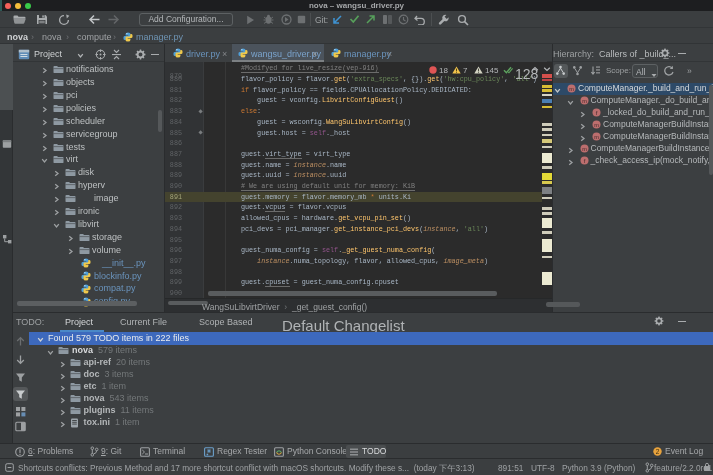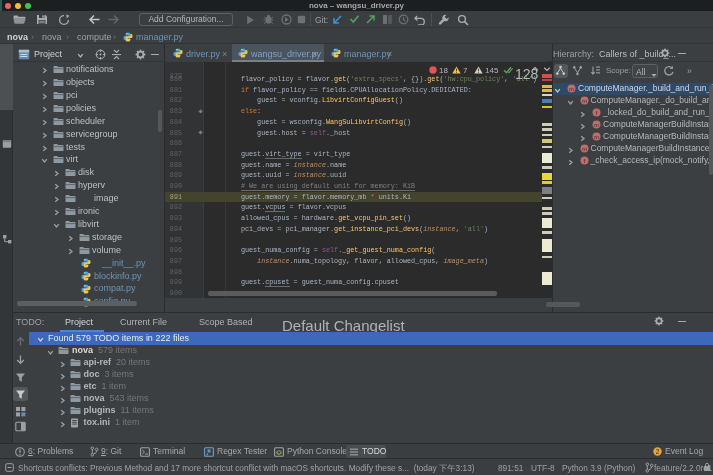--- a/index.html
+++ b/index.html
@@ -370,20 +370,21 @@
 <div class="abs" style="left:164px;top:44px;width:1px;height:268px;background:#2a2c2e;"></div>
 
 <div class="abs" style="left:165px;top:62px;width:388px;height:236px;background:#2b2b2b;overflow:hidden;"></div>
 <div class="abs" style="left:165px;top:62px;width:38px;height:236px;background:#313335;"></div>
 <div class="abs" style="left:203px;top:62px;width:1px;height:236px;background:#3a3c3e;"></div>
 <div class="abs" style="left:224.5px;top:62px;width:1px;height:236px;background:#383838;"></div>
 <div class="abs" style="left:165px;top:62px;width:388px;height:236px;overflow:hidden;">
 <div class="abs" style="left:-165px;top:-62px;">
 <div class="abs" style="left:0;top:0;width:713px;height:475px;">
 <div class="abs num" style="top:71px;color:#606366;">879</div>
+<div class="abs cl" style="top:63.2px;">&nbsp;&nbsp;&nbsp;&nbsp;&nbsp;&nbsp;&nbsp;&nbsp;<span style="color:#808080;border-bottom:1px solid rgba(150,150,150,.6);">#Modifyed&nbsp;for&nbsp;live_resize(vep-916)</span></div>
 <div class="abs num" style="top:73.9px;color:#606366;">880</div>
 <div class="abs cl" style="top:73.9px;">&nbsp;&nbsp;&nbsp;&nbsp;&nbsp;&nbsp;&nbsp;&nbsp;flavor_policy&nbsp;=&nbsp;flavor.<span style="color:#ffc66d;">get</span>(<span style="color:#6a8759;">'extra_specs'</span>,&nbsp;{}).<span style="color:#ffc66d;">get</span>(<span style="color:#6a8759;">'hw:cpu_policy'</span>,&nbsp;<span style="color:#6a8759;">'all'</span>)</div>
 <div class="abs num" style="top:84.6px;color:#606366;">881</div>
 <div class="abs cl" style="top:84.6px;">&nbsp;&nbsp;&nbsp;&nbsp;&nbsp;&nbsp;&nbsp;&nbsp;<span style="color:#cc7832;">if&nbsp;</span>flavor_policy&nbsp;==&nbsp;fields.CPUAllocationPolicy.DEDICATED:</div>
 <div class="abs num" style="top:95.3px;color:#606366;">882</div>
 <div class="abs cl" style="top:95.3px;">&nbsp;&nbsp;&nbsp;&nbsp;&nbsp;&nbsp;&nbsp;&nbsp;&nbsp;&nbsp;&nbsp;&nbsp;guest&nbsp;=&nbsp;vconfig.<span style="color:#ffc66d;">LibvirtConfigGuest</span>()</div>
 <div class="abs num" style="top:106.0px;color:#606366;">883</div>
 <div class="abs cl" style="top:106.0px;">&nbsp;&nbsp;&nbsp;&nbsp;&nbsp;&nbsp;&nbsp;&nbsp;<span style="color:#cc7832;">else</span>:</div>
 <div class="abs num" style="top:116.8px;color:#606366;">884</div>
 <div class="abs cl" style="top:116.8px;">&nbsp;&nbsp;&nbsp;&nbsp;&nbsp;&nbsp;&nbsp;&nbsp;&nbsp;&nbsp;&nbsp;&nbsp;guest&nbsp;=&nbsp;wsconfig.<span style="color:#ffc66d;">WangSuLibvirtConfig</span>()</div>
@@ -473,20 +474,24 @@
 <div class="abs" style="left:542px;top:206.8px;width:10.5px;height:2.8px;background:#cfccba;"></div>
 <div class="abs" style="left:542px;top:212.2px;width:10.5px;height:2.8px;background:#cfccba;"></div>
 <div class="abs" style="left:542px;top:217.6px;width:10.5px;height:10.5px;background:#ecead2;"></div>
 <div class="abs" style="left:542px;top:231.1px;width:10.5px;height:2.8px;background:#cfccba;"></div>
 <div class="abs" style="left:542px;top:239.3px;width:10.5px;height:13.2px;background:#ecead2;"></div>
 <div class="abs" style="left:542px;top:255.5px;width:10.5px;height:2.8px;background:#cfccba;"></div>
 <div class="abs" style="left:542px;top:271.7px;width:10.5px;height:13.4px;background:#ecead2;"></div>
 
 <div class="abs" style="left:208px;top:291px;width:289px;height:5px;background:#595c5e;border-radius:2px;"></div>
 
+<div class="abs" style="left:165px;top:298px;width:388px;height:14px;background:#2d2f31;border-top:1px solid #262829;">
+  <div class="abs" style="left:3px;top:1.5px;width:40px;height:4.5px;background:#595c5e;border-radius:2px;"></div>
+  <div class="abs" style="left:37px;top:3px;font-size:8.5px;color:#9fa2a4;">WangSuLibvirtDriver&nbsp;&nbsp;<span style="color:#74787a;">›</span>&nbsp;&nbsp;_get_guest_config()</div>
+</div>
 
 <div class="abs" style="left:553px;top:62px;width:160px;height:250px;background:#3c3f41;"></div>
 <div class="abs" style="left:552px;top:44px;width:1px;height:268px;background:#2a2c2e;"></div>
 <div class="abs" style="left:553.5px;top:63.5px;width:14px;height:14px;background:#54585a;border-radius:3px;"></div>
 <div class="abs" style="left:555px;top:65px;"><svg width="11" height="11" viewBox="0 0 11 11">
         <circle cx="5.5" cy="2" r="1.3" fill="#c8cbcd"></circle>
         <circle cx="2.3" cy="8.6" r="1.3" fill="#c8cbcd"></circle>
         <circle cx="8.7" cy="8.6" r="1.3" fill="#c8cbcd"></circle>
         <path d="M5.5 3.2 L2.8 7.5 M5.5 3.2 L8.2 7.5" stroke="#c8cbcd" stroke-width="1"></path>
       </svg></div>

